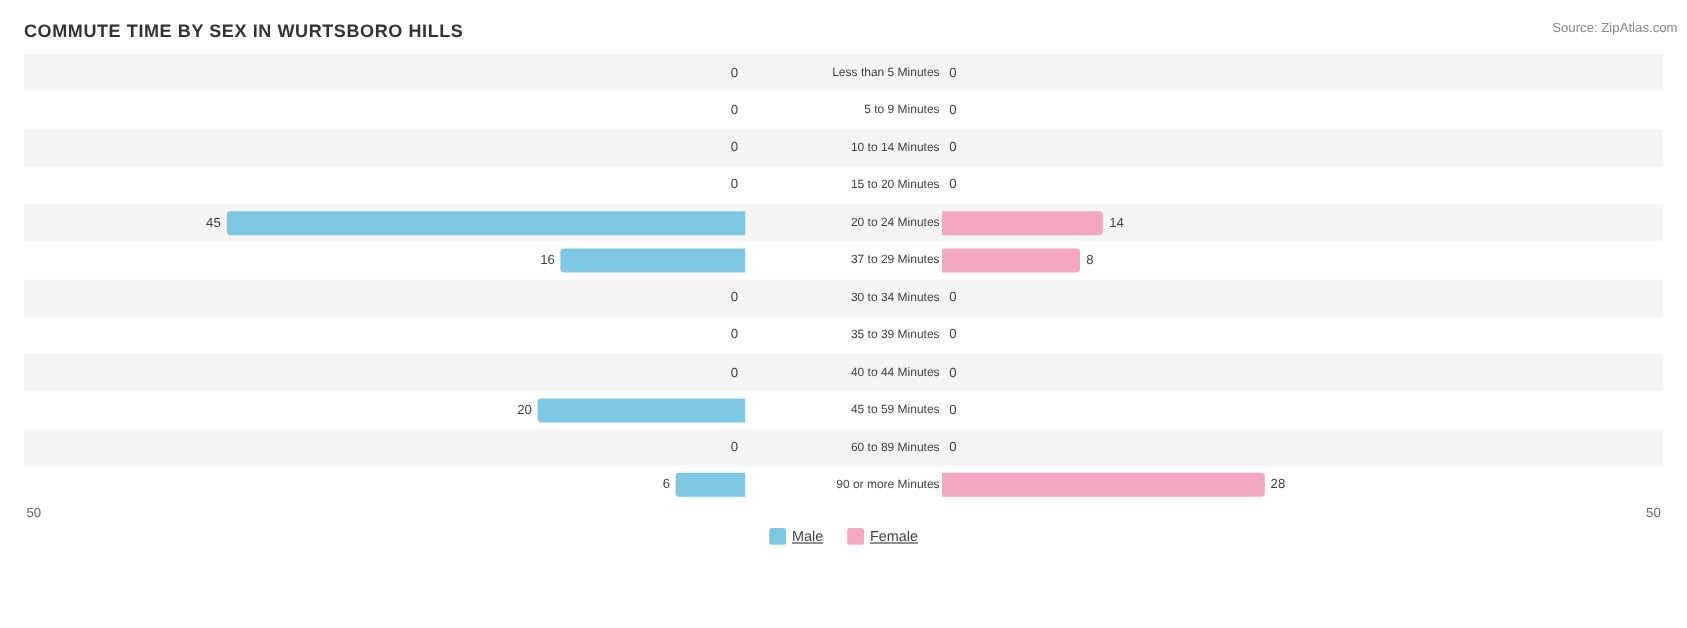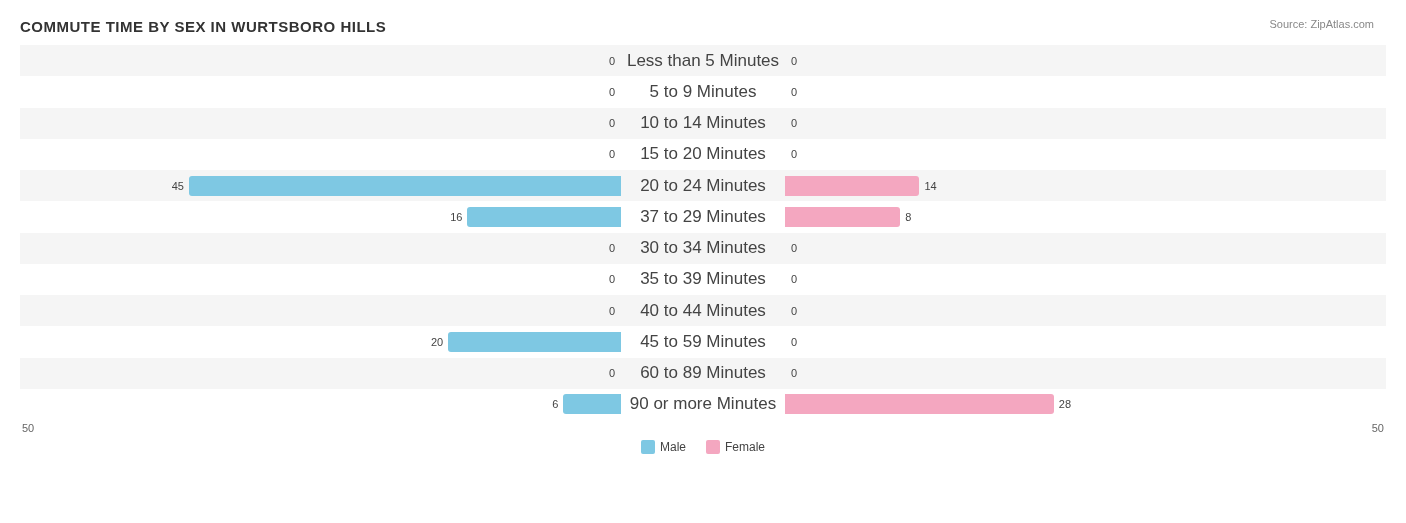--- a/index.html
+++ b/index.html
@@ -20,21 +20,21 @@
       font-size: 15px;
       font-weight: bold;
       color: #333;
       letter-spacing: 0.5px;
       text-transform: uppercase;
       margin-bottom: 10px;
     }
     .source-text {
       position: absolute;
       top: 18px;
-      right: 32px;
+      right: 8px;
       font-size: 11px;
       color: #888;
     }
     .chart-area {
       position: relative;
       width: 100%;
       height: calc(100% - 60px);
     }
     .rows-container {
       width: 100%;
@@ -60,25 +60,25 @@
       display: flex;
       align-items: center;
       justify-content: center;
       position: relative;
     }
     
     .label-center {
       position: absolute;
       left: 50%;
       transform: translateX(-50%);
-      font-size: 17px;
+      font-size: 10px;
       color: #444;
       white-space: nowrap;
       z-index: 2;
-      text-align: center;
+      text-align: right;
       width: 160px;
     }
     
     .bar-left {
       position: absolute;
       right: calc(50% + 82px);
       top: 50%;
       transform: translateY(-50%);
       height: 20px;
       background: #7ec8e3;
@@ -110,20 +110,21 @@
       white-space: nowrap;
     }
     .legend {
       display: flex;
       justify-content: center;
       align-items: center;
       gap: 20px;
       margin-top: 6px;
       font-size: 12px;
       color: #444;
+      text-decoration: underline;
     }
     .legend-item {
       display: flex;
       align-items: center;
       gap: 5px;
     }
     .legend-box {
       width: 14px;
       height: 14px;
       border-radius: 2px;

